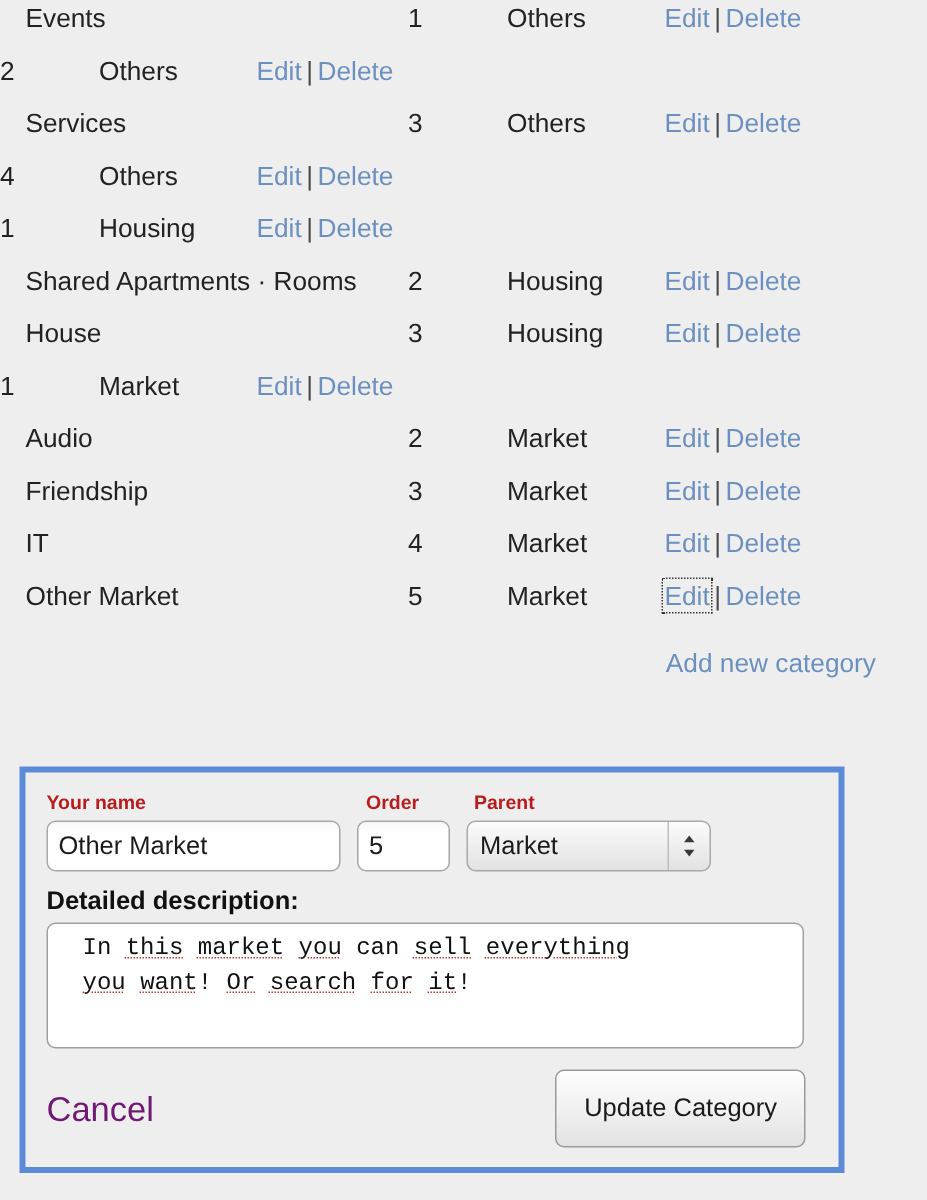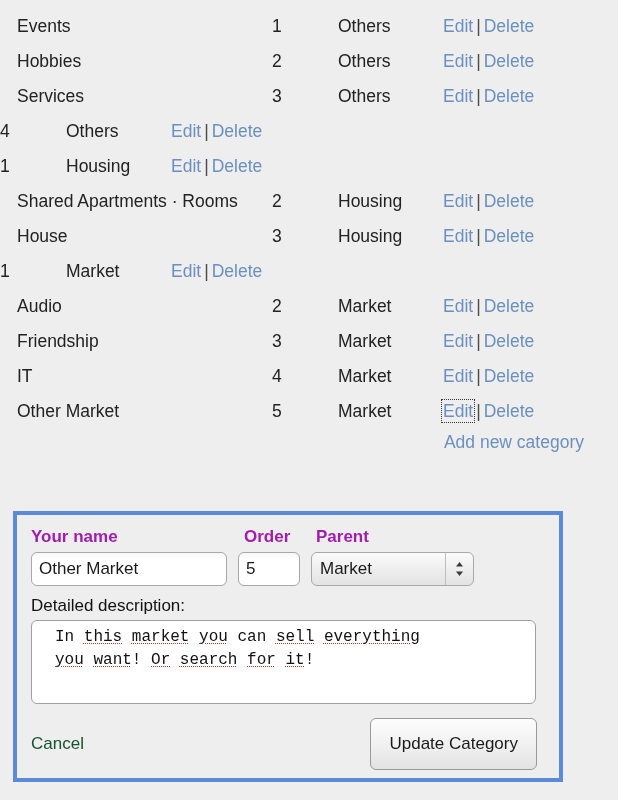--- a/index.html
+++ b/index.html
@@ -14,21 +14,21 @@
     color: #1a1a1a;
     overflow: hidden;
   }
 
   
   .category-list {
     padding-top: 2px;
   }
   .cat-row {
     display: flex;
-    align-items: flex-end;
+    align-items: flex-start;
     height: 35px;
     font-size: 17.5px;
     color: #222;
   }
   .c-name {
     width: 272px;
     padding-left: 17px;
     box-sizing: border-box;
     white-space: nowrap;
     overflow: hidden;
@@ -76,23 +76,23 @@
     box-sizing: border-box;
     border: 4px solid #5b8bd8;
     background: #eeeeee;
   }
   .form-inner {
     padding: 12px 14px 0 14px;
   }
   .labels-row {
     display: flex;
     align-items: baseline;
-    font-size: 17px;
+    font-size: 13px;
     font-weight: bold;
-    color: #a21caf;
+    color: #b91c1c;
     margin-bottom: 5px;
   }
   .lbl-name { width: 213px; }
   .lbl-order { width: 72px; }
   .lbl-parent { }
 
   .fields-row {
     display: flex;
     align-items: center;
     gap: 11px;
@@ -139,21 +139,21 @@
     align-items: center;
     justify-content: center;
     font-size: 13px;
     line-height: 1;
     color: #333;
   }
   .select-arrowbox svg { display: block; }
 
   .desc-label {
     font-size: 17px;
-    font-weight: normal;
+    font-weight: bold;
     color: #111;
     margin: 10px 0 4px 0;
   }
   .textarea-box {
     width: 505px;
     height: 84px;
     box-sizing: border-box;
     border: 1px solid #a0a0a0;
     border-radius: 6px;
     background: #ffffff;
@@ -174,22 +174,22 @@
   }
 
   .actions-row {
     display: flex;
     align-items: center;
     justify-content: space-between;
     margin-top: 14px;
     padding-right: 8px;
   }
   .cancel-link {
-    font-size: 17px;
-    color: #14532d;
+    font-size: 23px;
+    color: #701a75;
     text-decoration: none;
     cursor: pointer;
     text-align: center;
   }
   .btn-update {
     font-family: "Liberation Sans", sans-serif;
     font-size: 17px;
     color: #1a1a1a;
     background: linear-gradient(to bottom, #fdfdfd 0%, #f1f1f1 50%, #e2e2e2 100%);
     border: 1px solid #999;
@@ -207,21 +207,20 @@
   <div class="cat-row">
     <div class="c-name">Events</div>
     <div class="c-order">1</div>
     <div class="c-parent">Others</div>
     <div class="c-actions">
       <a class="link">Edit</a><span class="sep">|</span><a class="link">Delete</a>
     </div>
   </div>
 
   <div class="cat-row">
-    <div class="c-name">Hobbies</div>
     <div class="c-order">2</div>
     <div class="c-parent">Others</div>
     <div class="c-actions">
       <a class="link">Edit</a><span class="sep">|</span><a class="link">Delete</a>
     </div>
   </div>
 
   <div class="cat-row">
     <div class="c-name">Services</div>
     <div class="c-order">3</div>

